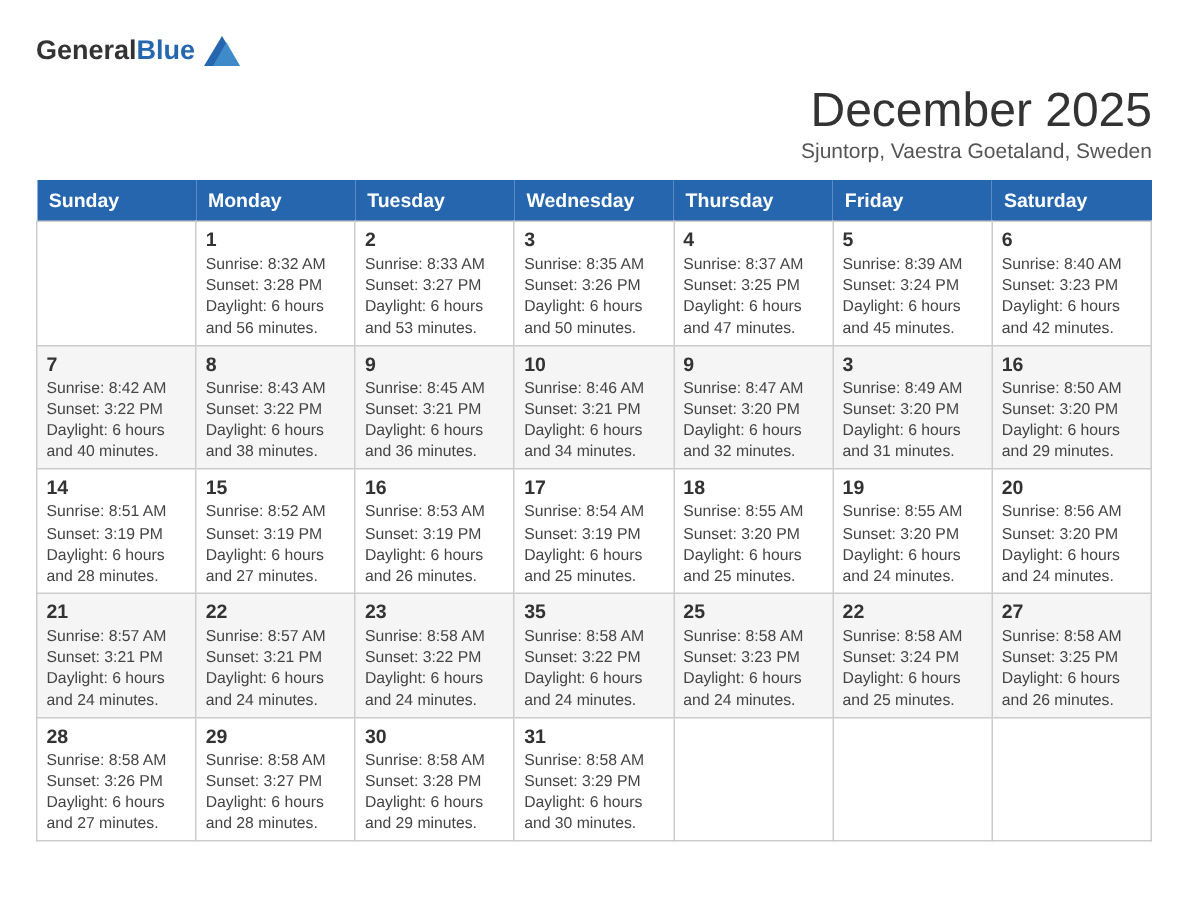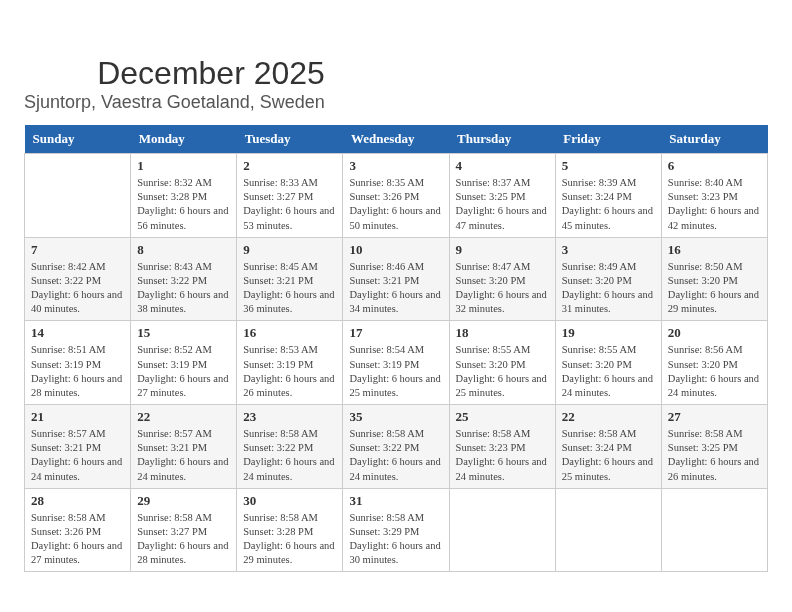--- a/index.html
+++ b/index.html
@@ -36,28 +36,27 @@
     .title-area {
       text-align: right;
     }
     .month-title {
       font-size: 32px;
       font-weight: normal;
       color: #333;
       margin-top: 35px;
     }
     .location {
-      font-size: 18px;
+      font-size: 14px;
       color: #555;
     }
     .calendar {
       width: 100%;
       border-collapse: collapse;
       font-size: 11px;
-      font-family: Liberation Serif, serif;
     }
     .calendar th {
       background-color: #2566af;
       color: #fff;
       padding: 6px 8px;
       text-align: left;
       font-size: 13px;
       font-weight: bold;
     }
     .calendar td {
@@ -85,20 +84,33 @@
       line-height: 1.35;
     }
     .empty-cell {
       background-color: #fff;
     }
   </style>
 </head>
 <body>
 
 <div class="header-area">
+  <div class="logo">
+    <div>
+      <div style="display:flex;align-items:center;">
+        <span class="logo-text">
+          <span class="logo-general">General</span><span class="logo-blue">Blue</span>
+        </span>
+        <svg class="logo-icon" viewBox="0 0 28 28">
+          <polygon points="4,24 16,4 28,24" fill="#2566af"></polygon>
+          <polygon points="10,24 19,8 28,24" fill="#4a9ad4" opacity="0.7"></polygon>
+        </svg>
+      </div>
+    </div>
+  </div>
   <div class="title-area">
     <div class="month-title">December 2025</div>
     <div class="location">Sjuntorp, Vaestra Goetaland, Sweden</div>
   </div>
 </div>
 
 <table class="calendar">
   <thead>
     <tr>
     <th>Sunday</th>

